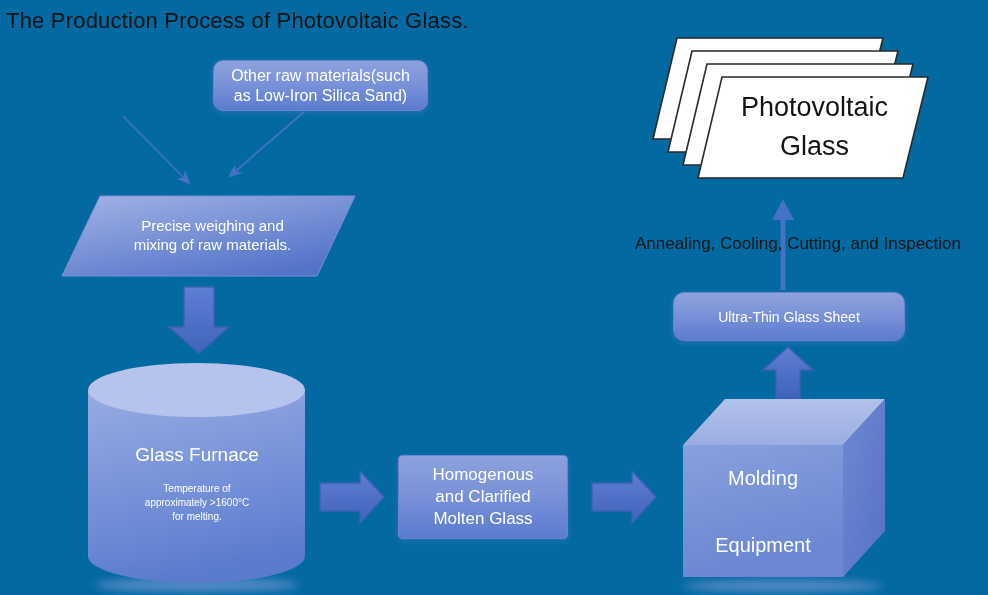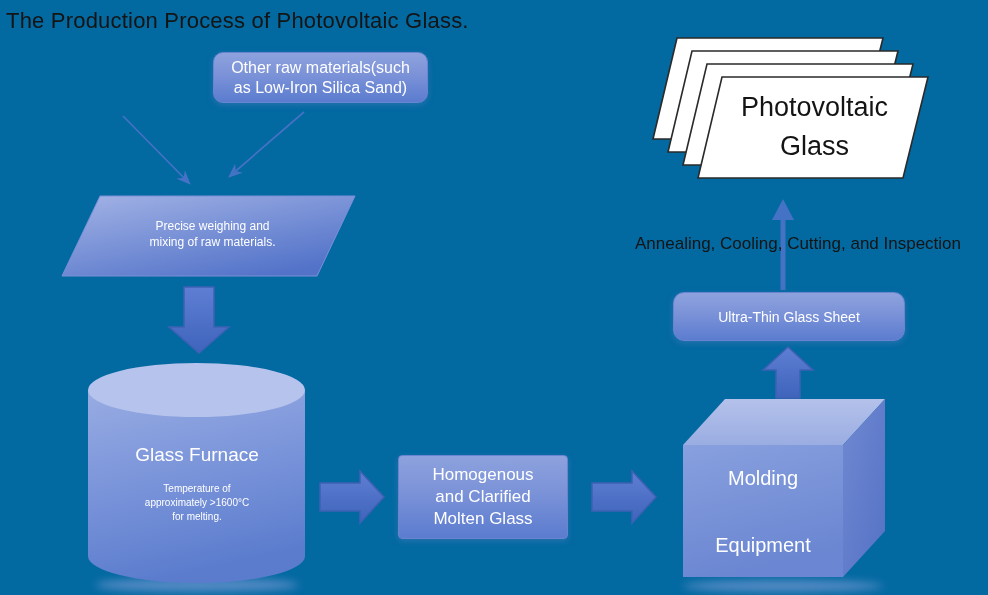--- a/index.html
+++ b/index.html
@@ -15,27 +15,27 @@
   }
   .gbox {
     display: flex; align-items: center; justify-content: center;
     text-align: center; color: #ffffff;
     background: linear-gradient(180deg, #8da2dd 0%, #7b92d8 45%, #5b7ccf 100%);
     border: 1px solid #6a85d0;
     border-radius: 10px;
     box-shadow: 0 2px 6px rgba(110,135,205,0.35);
   }
   .box-soda   { left: 10px;  top: 53px;  width: 173px; height: 47px; font-size: 16px; }
-  .box-other  { left: 213px; top: 52px;  width: 215px; height: 51px; font-size: 16px; line-height: 1.25; }
+  .box-other  { left: 213px; top: 60px;  width: 215px; height: 51px; font-size: 16px; line-height: 1.25; }
   .box-molten { left: 398px; top: 455px; width: 170px; height: 84px; font-size: 17px; line-height: 1.3; border-radius: 4px; }
   .box-ultra  { left: 673px; top: 292px; width: 232px; height: 49px; font-size: 14px; border-radius: 11px; }
   .txt-weighing {
     left: 105px; top: 206px; width: 215px; height: 58px;
     display: flex; align-items: center; justify-content: center;
-    text-align: center; color: #ffffff; font-size: 12px; line-height: 1.3;
+    text-align: center; color: #ffffff; font-size: 15px; line-height: 1.3;
   }
   .txt-furnace {
     left: 97px; top: 444px; width: 200px; text-align: center; color: #ffffff;
   }
   .txt-furnace .f-title { font-size: 19px; display: block; margin-bottom: 16px; }
   .txt-furnace .f-sub   { font-size: 10px; display: block; line-height: 1.4; }
   .txt-molding {
     left: 683px; top: 447px; width: 160px; height: 130px;
     display: flex; flex-direction: column; align-items: center; justify-content: center;
     color: #ffffff; font-size: 20px; line-height: 1.35; text-align: center; gap: 40px;

